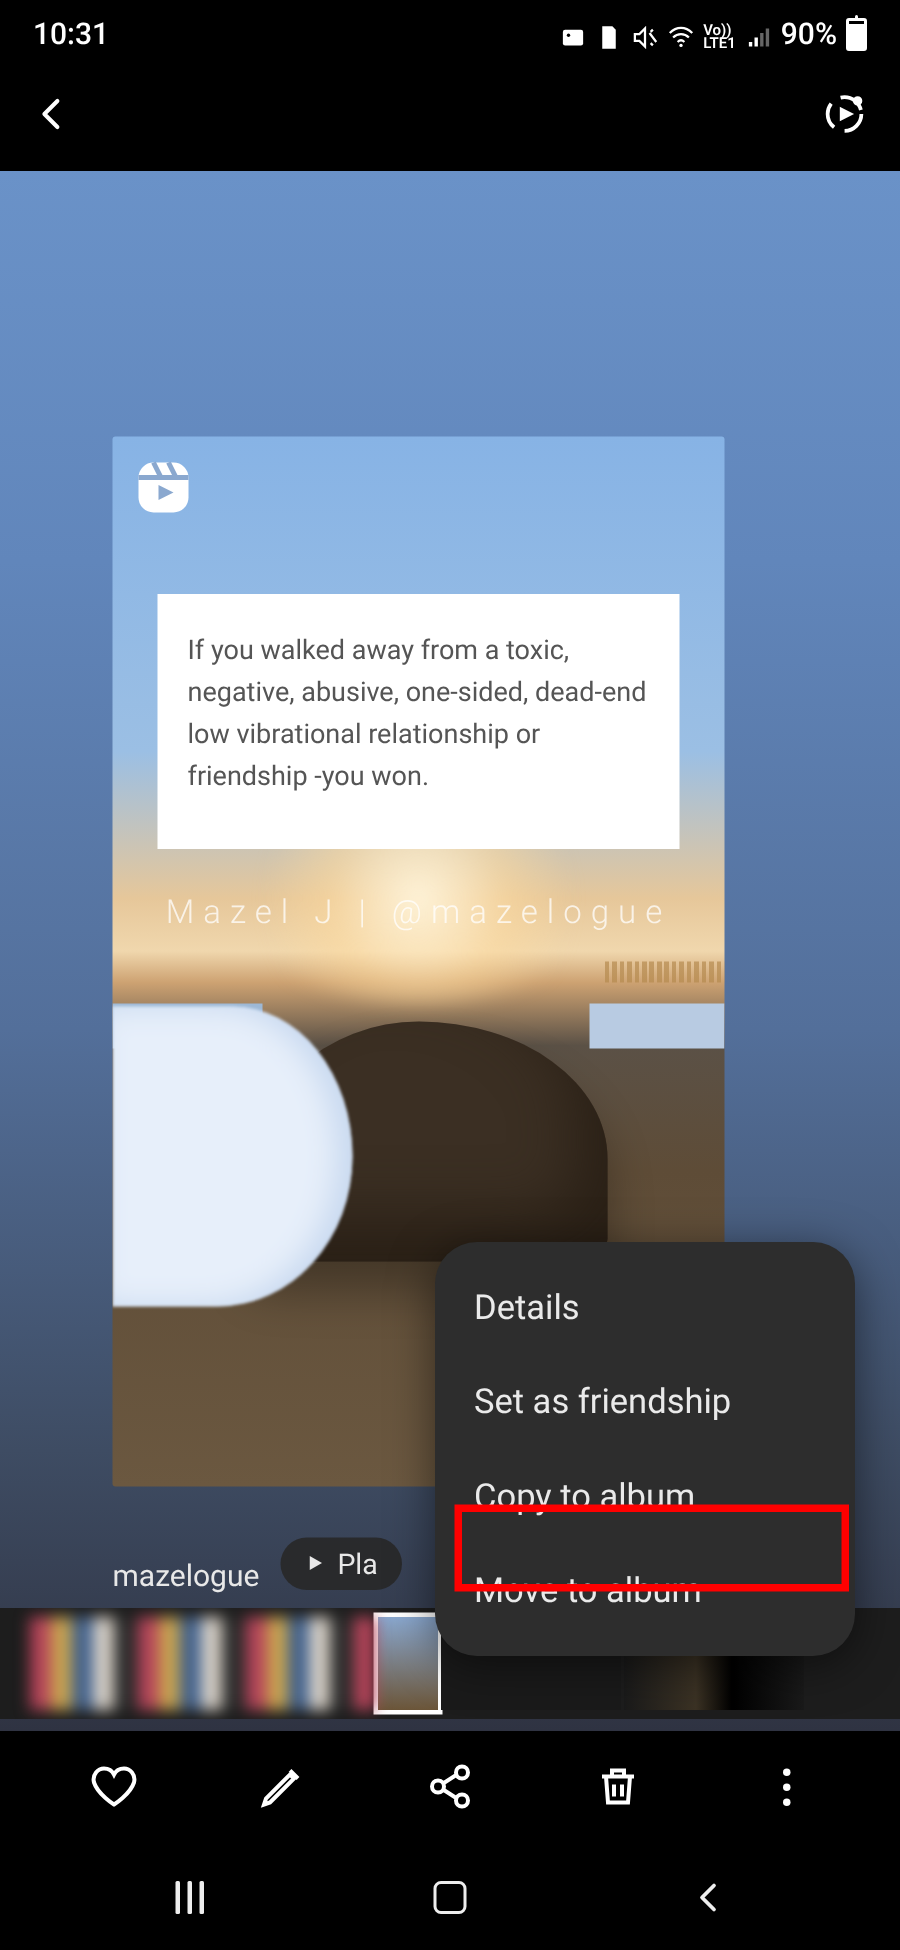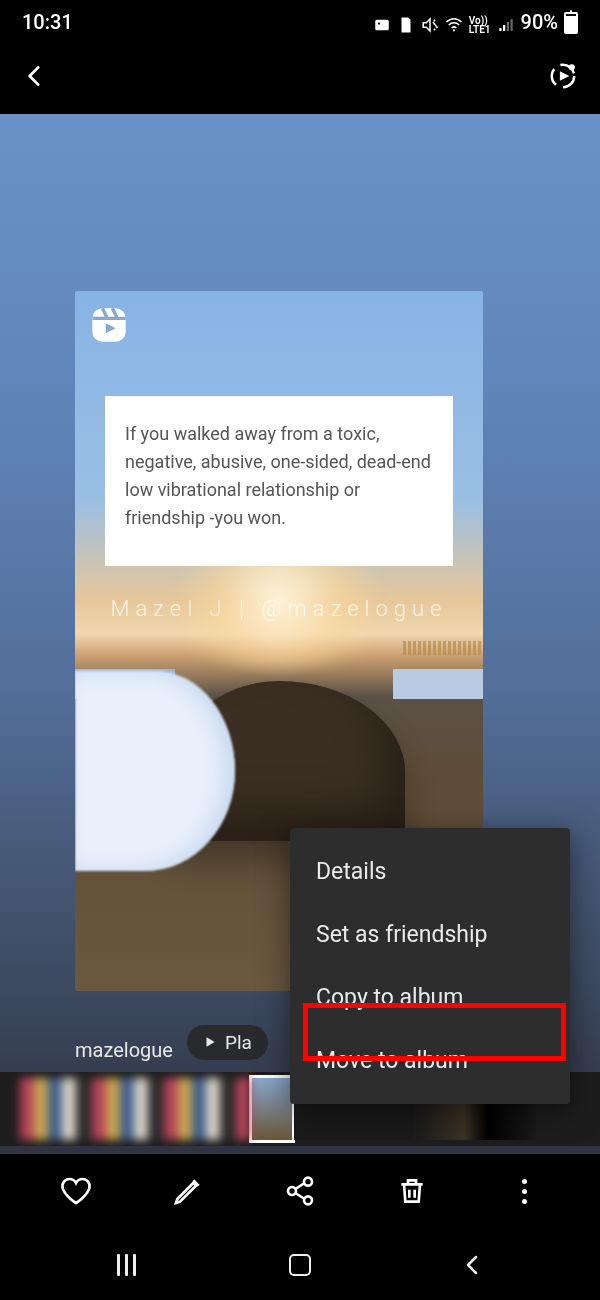--- a/index.html
+++ b/index.html
@@ -57,21 +57,21 @@
   .thumb-strip { position:absolute; left:0; right:0; top:958px; height:74px; background:#1d1d1d; display:flex; align-items:center; padding:6px 20px; gap:2px; overflow:hidden; }
   .thumb { height:62px; }
   .thumb.main { width:230px; background:
       repeating-linear-gradient(90deg,#b6445a 0 14px,#c9a54e 14px 28px,#3d5e8c 28px 42px,#d9d2c8 42px 56px,#2a2a2a 56px 72px);
       filter: blur(5px); }
   .thumb.sel { width:40px; outline:3px solid #fff; background:linear-gradient(#8aa8cf,#6b5538); }
   .thumb.pad1 { width:120px; background:#1a1a1a; }
   .thumb.dark { width:120px; background:linear-gradient(90deg,#1a1a1a 0%, #3b3224 40%, #000 60%, #1a1a1a 100%); }
 
   
-  .menu { position:absolute; right:30px; top:828px; width:280px; background:#2d2d2d; border-radius:4px; padding:12px 0; box-shadow:0 6px 30px rgba(0,0,0,.5); z-index:50; }
+  .menu { position:absolute; right:30px; top:828px; width:280px; background:#2d2d2d; border-radius:28px; padding:12px 0; box-shadow:0 6px 30px rgba(0,0,0,.5); z-index:50; }
   .menu-item { padding:18px 26px; font-size:23px; color:#eaeaea; }
   .menu-item.highlight { position:relative; }
   .red-box { position:absolute; border:5px solid #ff0000; pointer-events:none; z-index:60; }
 
   
   .action-bar { position:absolute; left:0; right:0; top:1158px; height:66px; display:flex; align-items:center; justify-content:space-around; padding:0 20px; }
   .action-bar .ab { width:34px; height:34px; display:flex; align-items:center; justify-content:center; }
   .action-bar svg { width:32px; height:32px; stroke:#fff; fill:none; stroke-width:2; }
   .dots { display:flex; flex-direction:column; gap:5px; align-items:center; }
   .dots span { width:5px; height:5px; border-radius:50%; background:#fff; }

